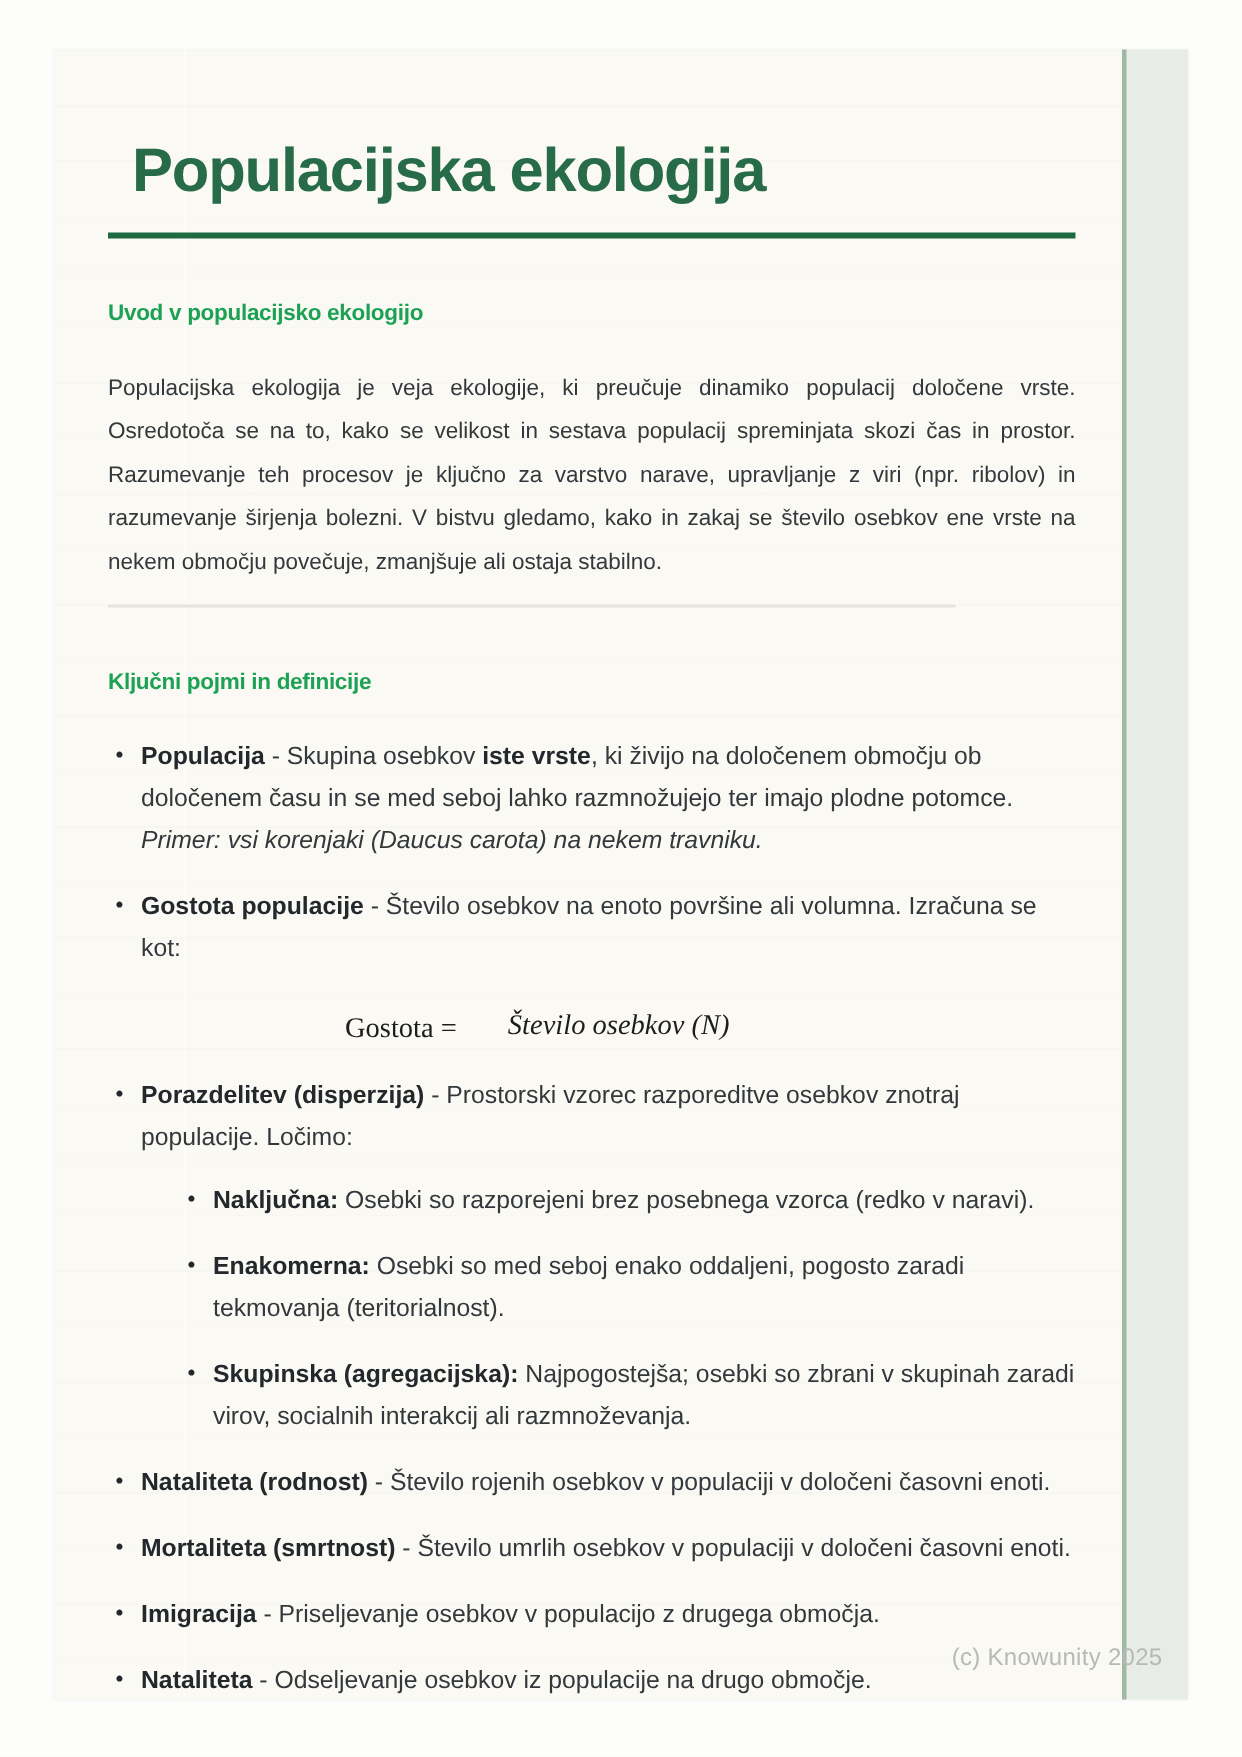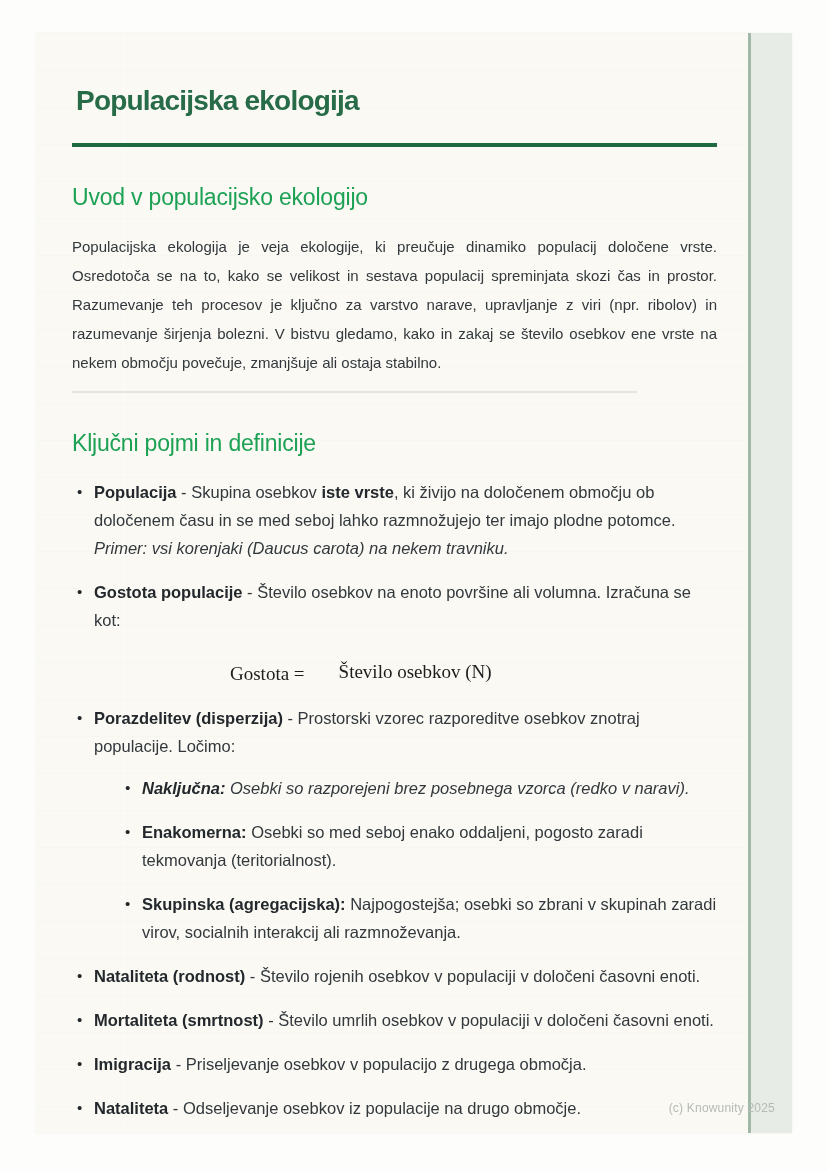--- a/index.html
+++ b/index.html
@@ -20,60 +20,60 @@
   .edge-strip{
     position:absolute;top:0;right:0;bottom:0;width:44px;
     background:#e8ece7;
     border-left:3px solid #9fb9a6;
     box-sizing:border-box;
   }
   .content{
     position:absolute;left:36px;top:0;width:645px;padding-top:42px;
   }
   h1.doc-title{
-    margin:4px;font-size:28px;line-height:44px;font-weight:800;
+    margin:16px;font-size:41px;line-height:44px;font-weight:800;
     letter-spacing:-0.8px;color:#276b48;
   }
   .title-rule{height:4px;background:#1e6b41;margin-top:20px;width:645px;}
   h2.sec{
-    margin:36px 0 0;font-size:23px;line-height:28px;font-weight:400;
+    margin:36px 0 0;font-size:15px;line-height:28px;font-weight:700;
     color:#1da154;letter-spacing:-0.2px;
   }
   p.intro{
     margin:21px 0 0;font-size:15px;line-height:29px;color:#32383c;
     text-align:justify;text-justify:inter-word;
   }
   .divider{margin-top:14px;width:565px;border-top:2px solid #e7e4de;}
   ul.terms{
     list-style:none;margin:21px 0 0;padding:0;
     font-size:16.5px;line-height:28px;color:#32383c;
   }
   ul.terms > li{position:relative;padding-left:22px;margin-top:16px;}
   ul.terms > li:first-child{margin-top:0;}
   ul.terms li::before{
     content:"\2022";position:absolute;left:5px;top:0;
     color:#23282c;font-size:15px;
   }
   ul.sub{list-style:none;margin:14px 0 0 26px;padding:0;}
   ul.sub > li{position:relative;padding-left:22px;margin-top:16px;}
-  ul.sub > li:first-child{margin-top:0;font-style:italic;}
+  ul.sub > li:first-child{margin-top:0;}
   .b{font-weight:700;color:#23282c;}
   .i{font-style:italic;}
   .formula{
     display:flex;align-items:center;gap:22px;
     font-family:"Liberation Serif","DejaVu Serif",serif;
     font-size:19px;color:#1d1d1d;
     margin:26px 0 8px 136px;line-height:1.25;
   }
-  .frac{display:inline-flex;flex-direction:column;text-align:right;}
+  .frac{display:inline-flex;flex-direction:column;text-align:right;font-style:italic;}
   .frac .num{padding:0 12px 4px;}
   .frac .den{border-top:1.6px solid #2a2a2a;padding:4px 12px 0;}
   .watermark{
     position:absolute;right:17px;bottom:18px;z-index:3;
-    font-size:12px;letter-spacing:0.2px;color:#b6bab6;
+    font-size:16px;letter-spacing:0.2px;color:#b6bab6;
   }
 </style>
 </head>
 <body>
 
 <div class="page">
   <div class="edge-strip"></div>
 
   <div class="content">
 

